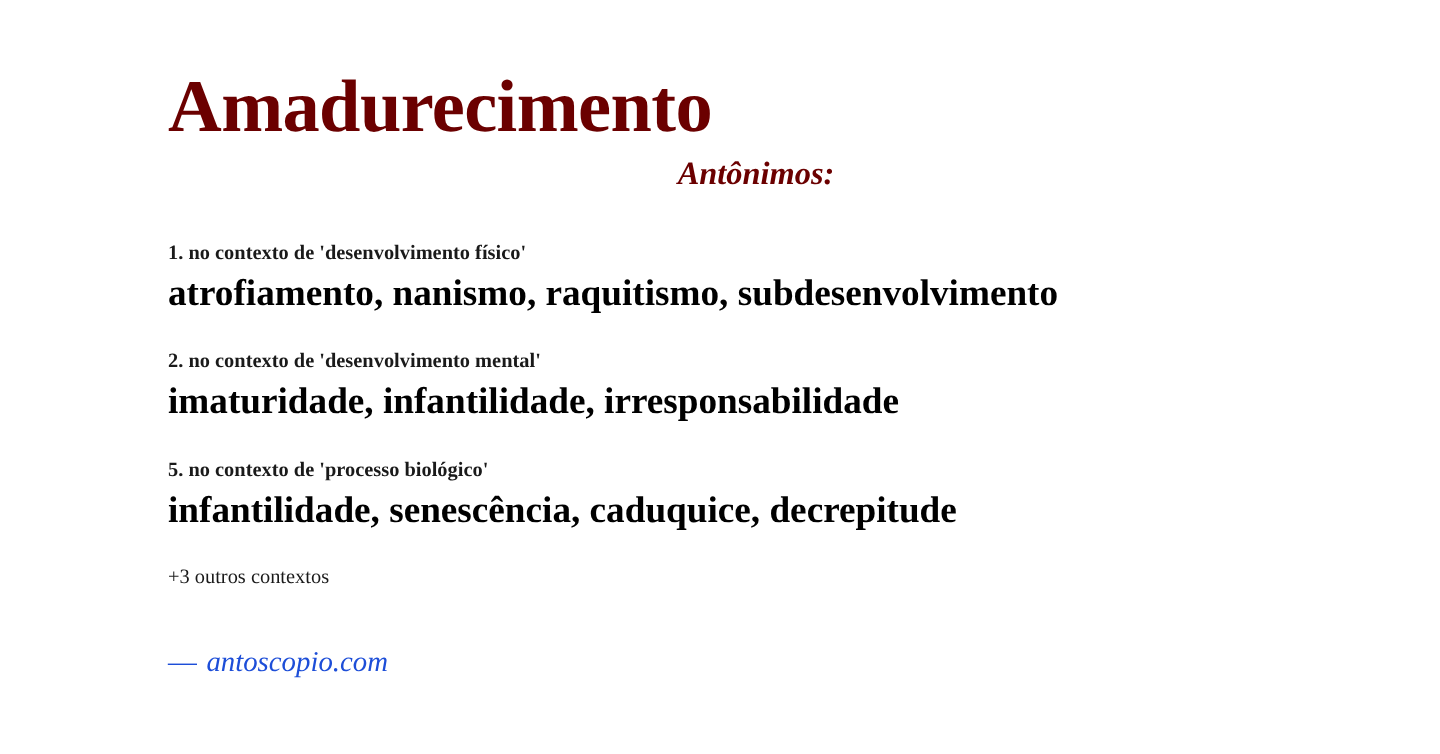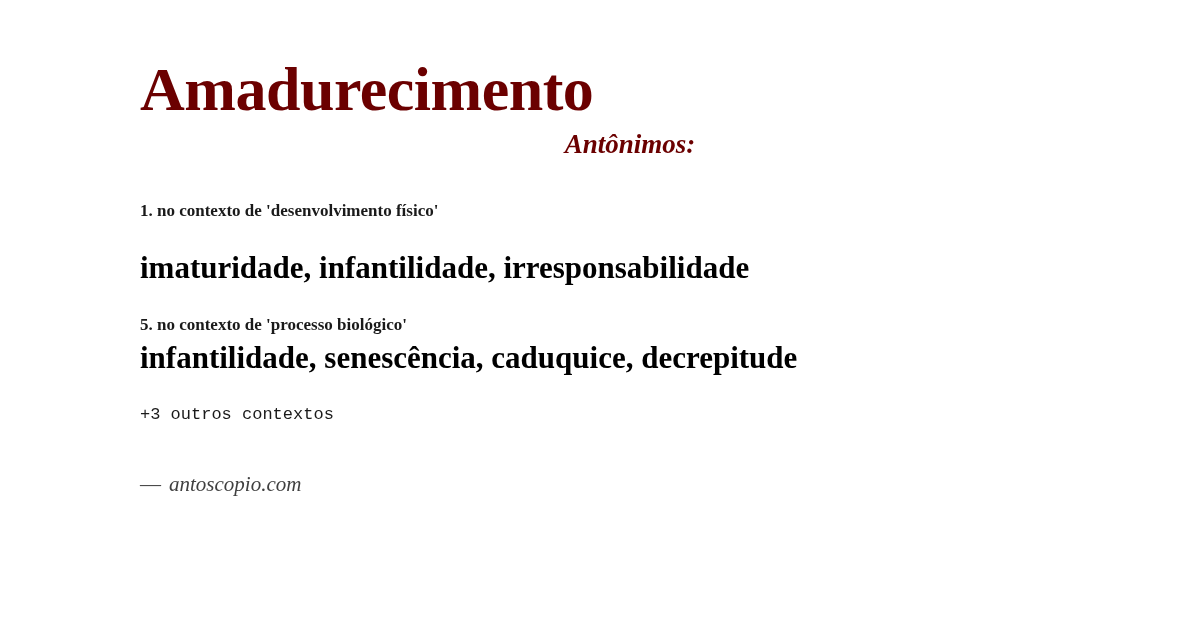--- a/index.html
+++ b/index.html
@@ -54,52 +54,54 @@
     line-height: 1.3;
   }
   .sense-words {
     font-family: "Liberation Serif", serif;
     font-size: 31px;
     color: #000000;
     line-height: 1.3;
     margin: 0;
   }
   .more {
-    font-family: Liberation Mono, monospace;
+    font-family: Liberation Serif, serif;
     font-size: 17px;
     color: #1a1a1a;
     margin: 22px 0 0 0;
   }
   .source {
     font-family: "Liberation Serif", serif;
     font-style: italic;
-    font-size: 21px;
-    color: #404040;
+    font-size: 24px;
+    color: #1d4ed8;
     margin: 48px 0 0 0;
   }
   .source .dash {
     font-style: normal;
     margin-right: 8px;
   }
 </style>
 </head>
 <body>
 
 <div class="page">
 
   <h1 class="title">Amadurecimento</h1>
   <div class="subtitle">Antônimos:</div>
 
   <div class="senses">
 
     <div class="sense">
       <p class="sense-context">1. no contexto de 'desenvolvimento físico'</p>
+      <p class="sense-words">atrofiamento, nanismo, raquitismo, subdesenvolvimento</p>
     </div>
 
     <div class="sense">
+      <p class="sense-context">2. no contexto de 'desenvolvimento mental'</p>
       <p class="sense-words">imaturidade, infantilidade, irresponsabilidade</p>
     </div>
 
     <div class="sense">
       <p class="sense-context">5. no contexto de 'processo biológico'</p>
       <p class="sense-words">infantilidade, senescência, caduquice, decrepitude</p>
     </div>
 
   </div>
 

